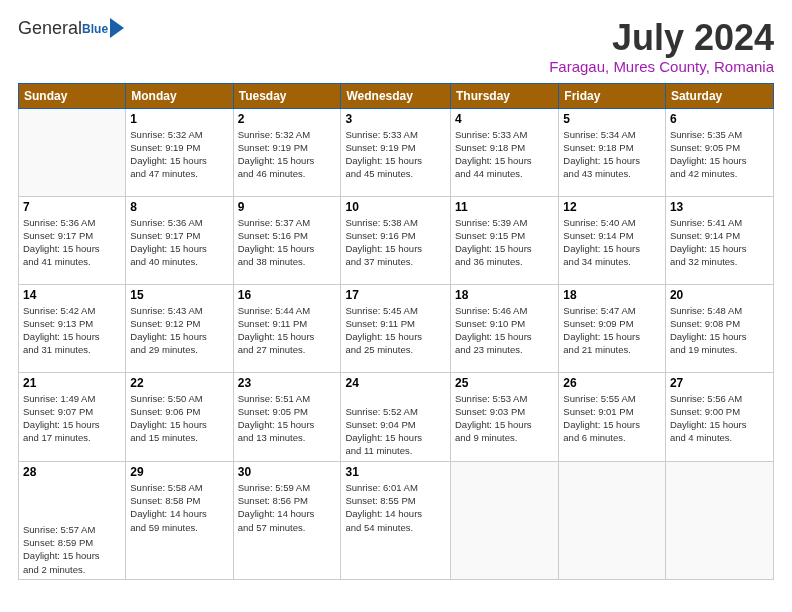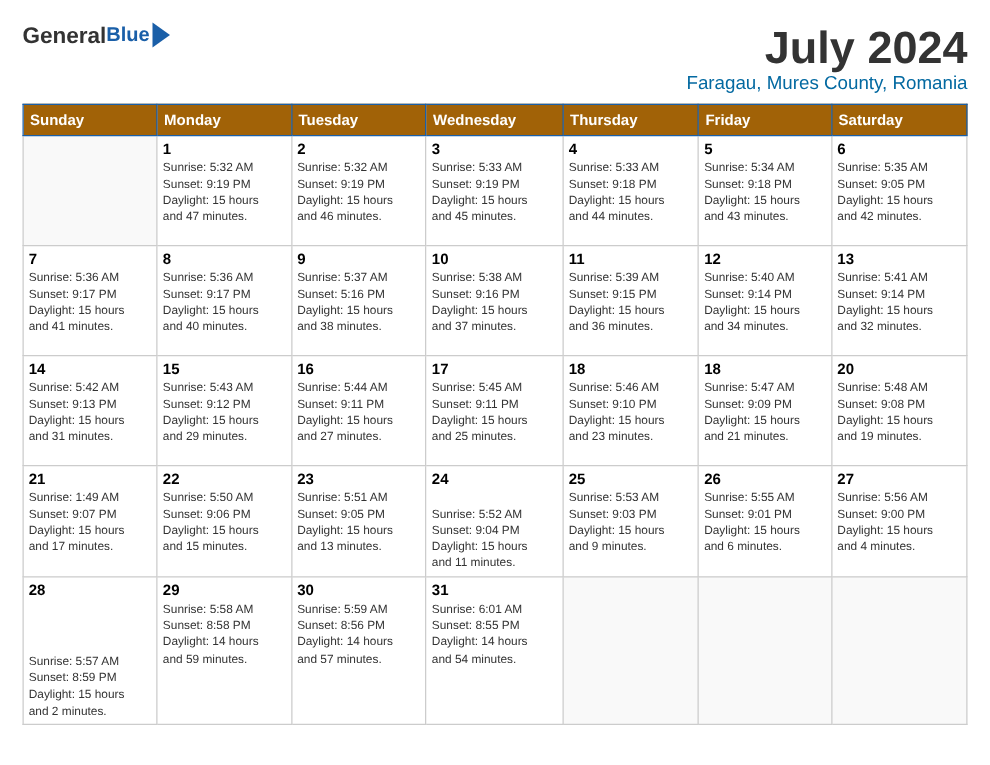--- a/index.html
+++ b/index.html
@@ -25,25 +25,25 @@
       display: flex;
       flex-direction: column;
       align-items: flex-start;
     }
     .logo-text {
       display: flex;
       align-items: center;
     }
     .logo-general {
       font-size: 18px;
-      font-weight: bold;
+      font-weight: normal;
       color: #333;
     }
     .logo-blue {
-      font-size: 16px;
+      font-size: 12px;
       font-weight: bold;
       color: #1a5fa8;
     }
     .logo-arrow {
       width: 0;
       height: 0;
       border-top: 10px solid transparent;
       border-bottom: 10px solid transparent;
       border-left: 14px solid #1a5fa8;
       margin-left: 2px;
@@ -53,21 +53,21 @@
       text-align: right;
     }
     .month-title {
       font-size: 36px;
       font-weight: bold;
       color: #333;
       line-height: 1.1;
     }
     .location {
       font-size: 15px;
-      color: #0369a1;
+      color: #a21caf;
     }
     .calendar {
       width: 100%;
       border-collapse: collapse;
       font-size: 10.5px;
     }
     .calendar th {
       background-color: #a16207;
       color: #fff;
       text-align: left;

